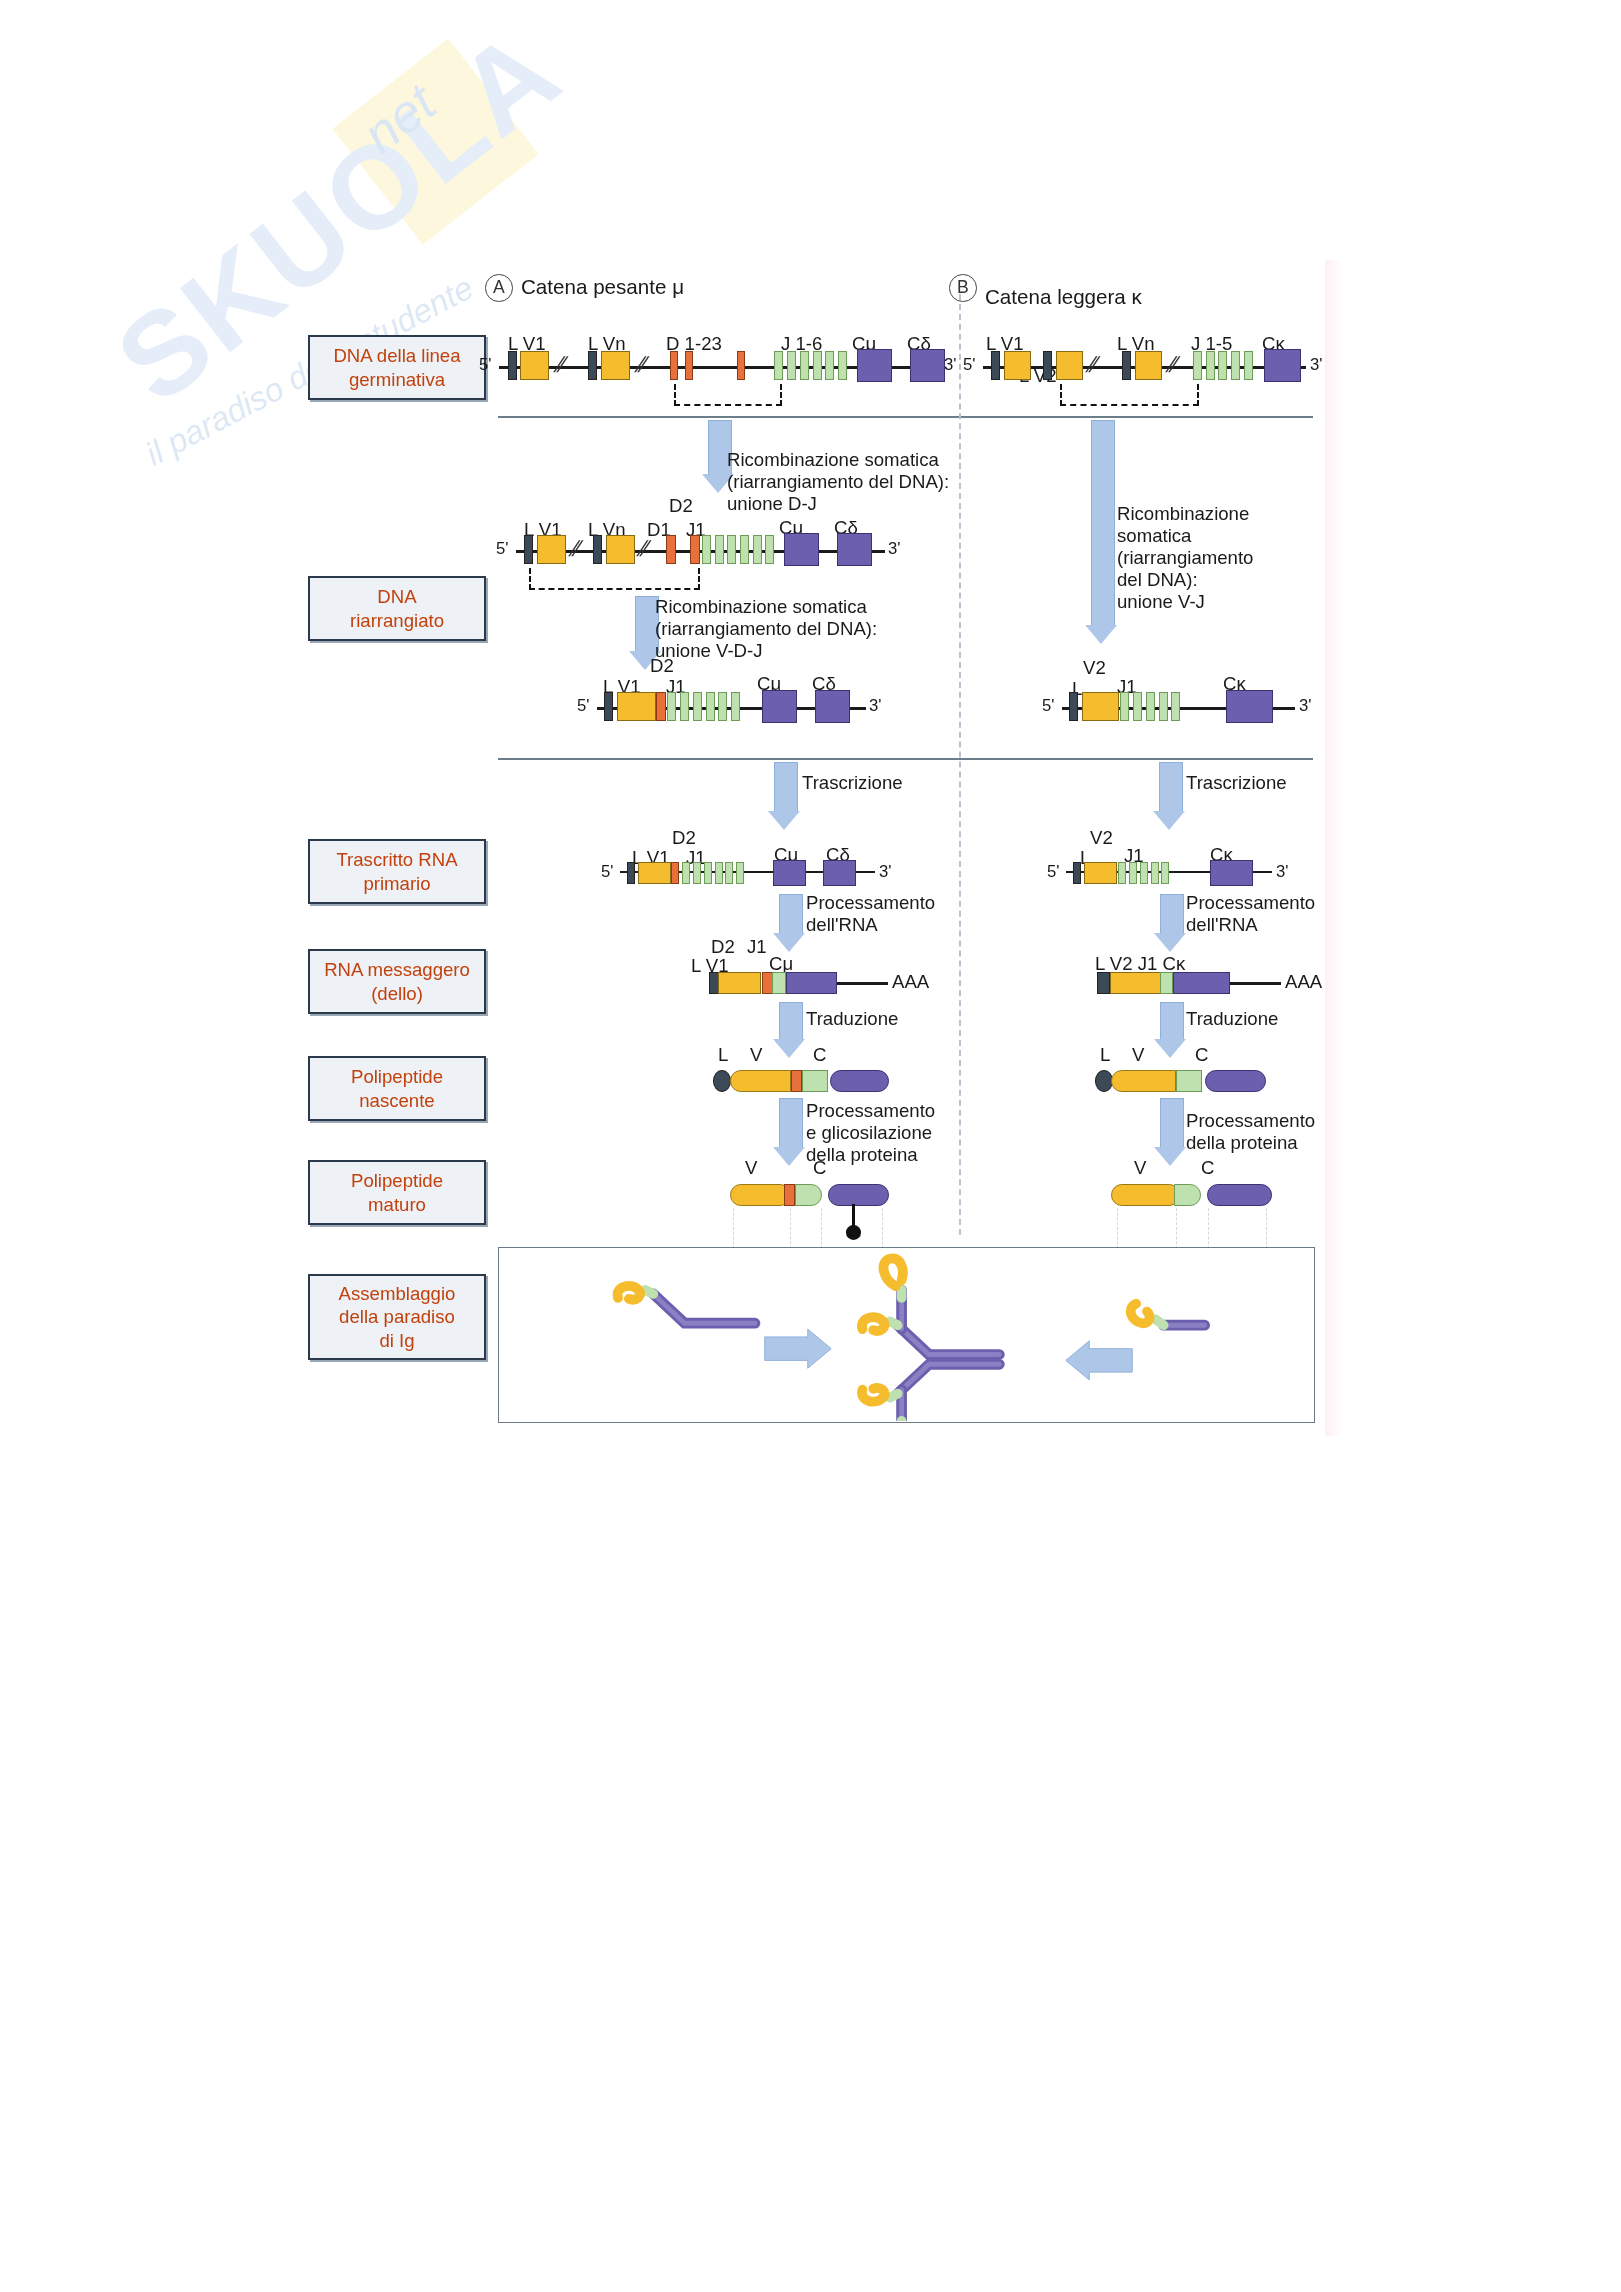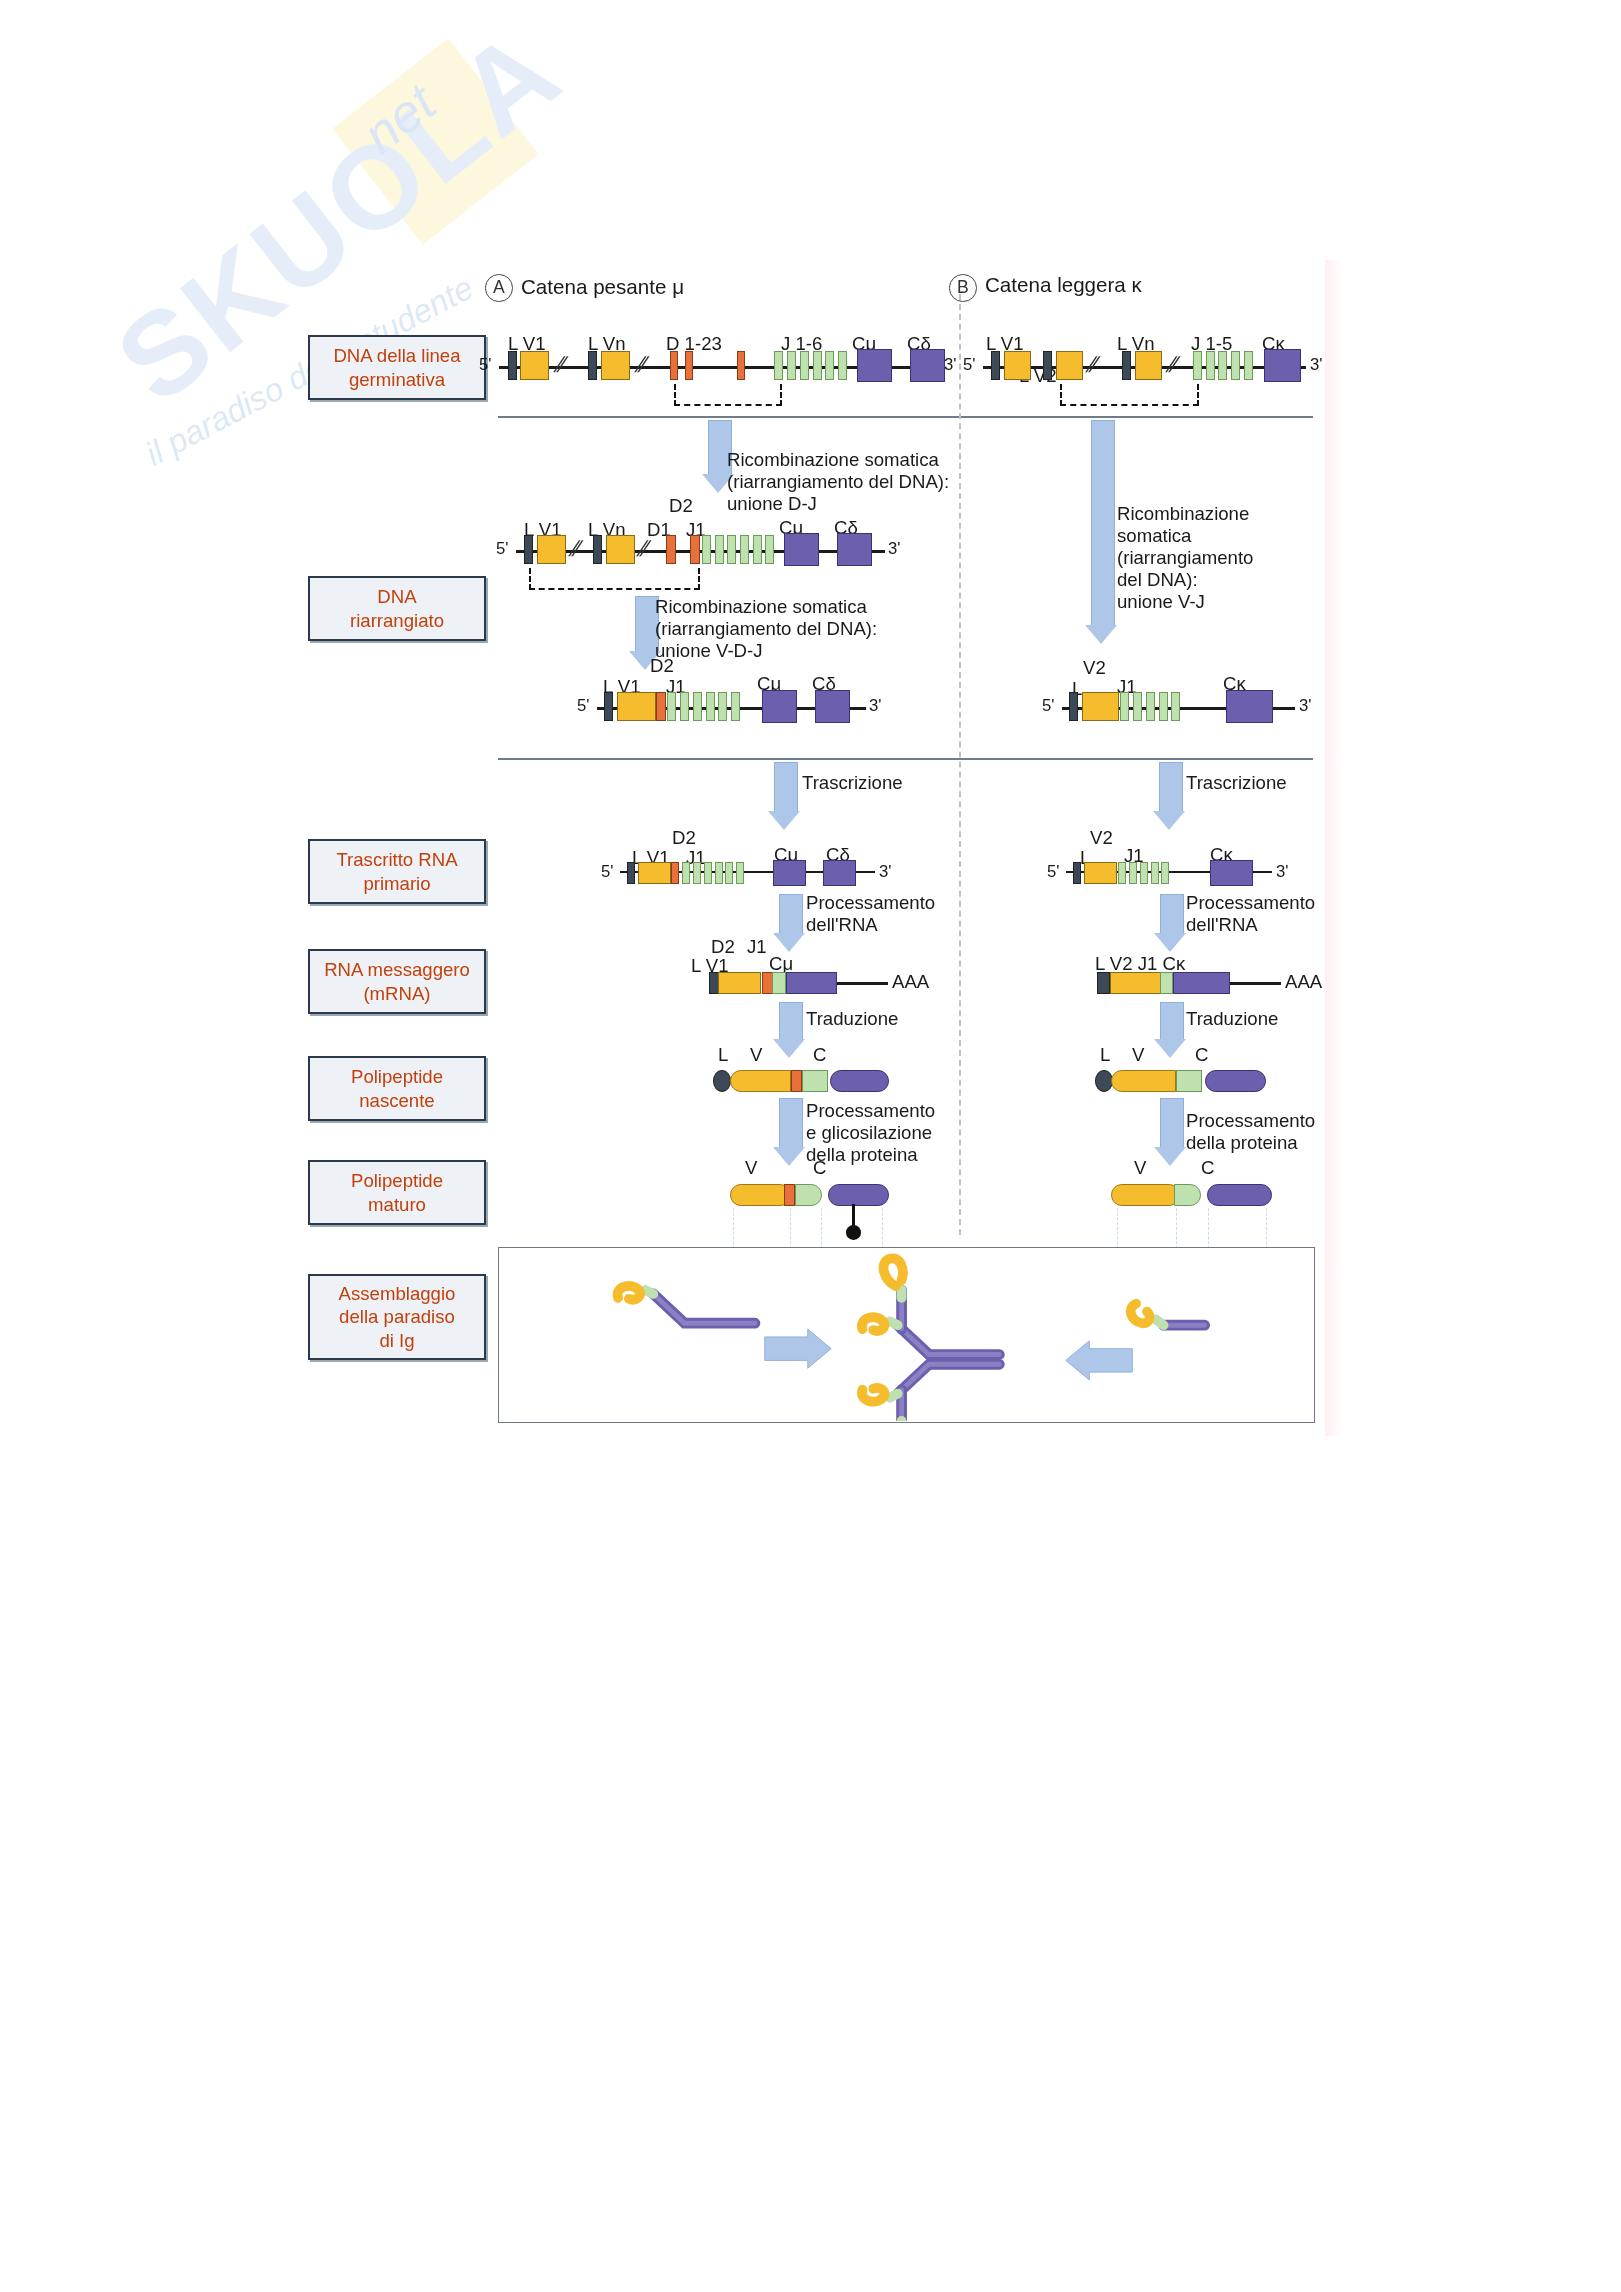--- a/index.html
+++ b/index.html
@@ -85,30 +85,30 @@
   <div id="wm-net">net</div>
   <div id="wm-sub">il paradiso dello studente</div>
 </div>
 
 <div id="pinkedge"></div>
 
 <div class="circ" style="left:485px;top:274px;">A</div>
 <div class="txt ttl" style="left:521px;top:275px;">Catena pesante μ</div>
 
 <div class="circ" style="left:949px;top:274px;">B</div>
-<div class="txt ttl" style="left:985px;top:273px;">Catena leggera κ</div>
+<div class="txt ttl" style="left:985px;top:285px;">Catena leggera κ</div>
 
 <div class="sidebox" style="left:308px;top:335px;width:174px;height:61px;">DNA della linea
 germinativa</div>
 <div class="sidebox" style="left:308px;top:576px;width:174px;height:61px;">DNA
 riarrangiato</div>
 <div class="sidebox" style="left:308px;top:839px;width:174px;height:61px;">Trascritto RNA
 primario</div>
 <div class="sidebox" style="left:308px;top:949px;width:174px;height:61px;">RNA messaggero
-(mRNA)</div>
+(dello)</div>
 <div class="sidebox" style="left:308px;top:1056px;width:174px;height:61px;">Polipeptide
 nascente</div>
 <div class="sidebox" style="left:308px;top:1160px;width:174px;height:61px;">Polipeptide
 maturo</div>
 <div class="sidebox" style="left:308px;top:1274px;width:174px;height:82px;">Assemblaggio
 della paradiso
 di Ig</div>
 
 <div class="sep" style="left:498px;top:416px;width:815px;"></div>
 <div class="sep" style="left:498px;top:758px;width:815px;"></div>

